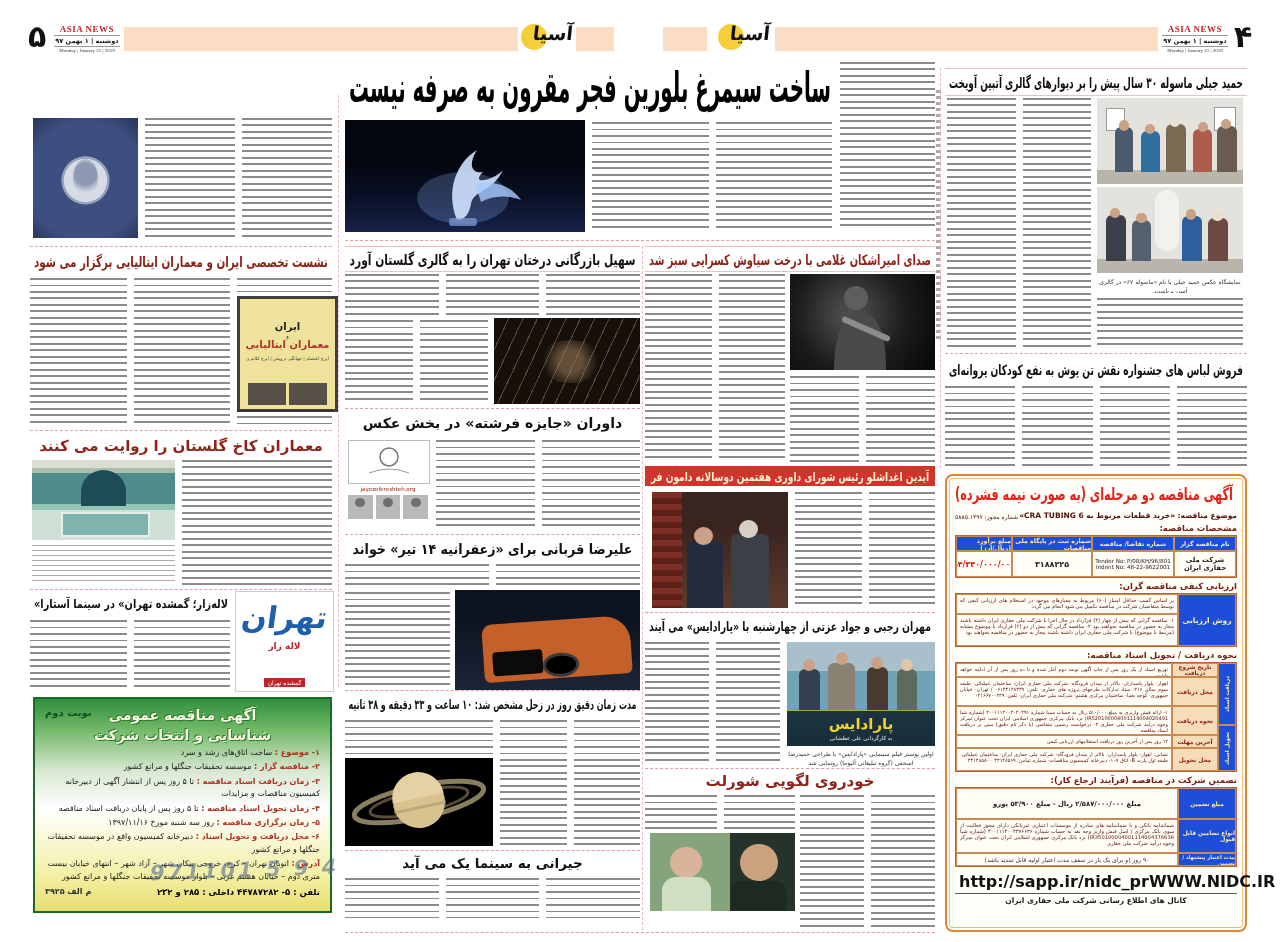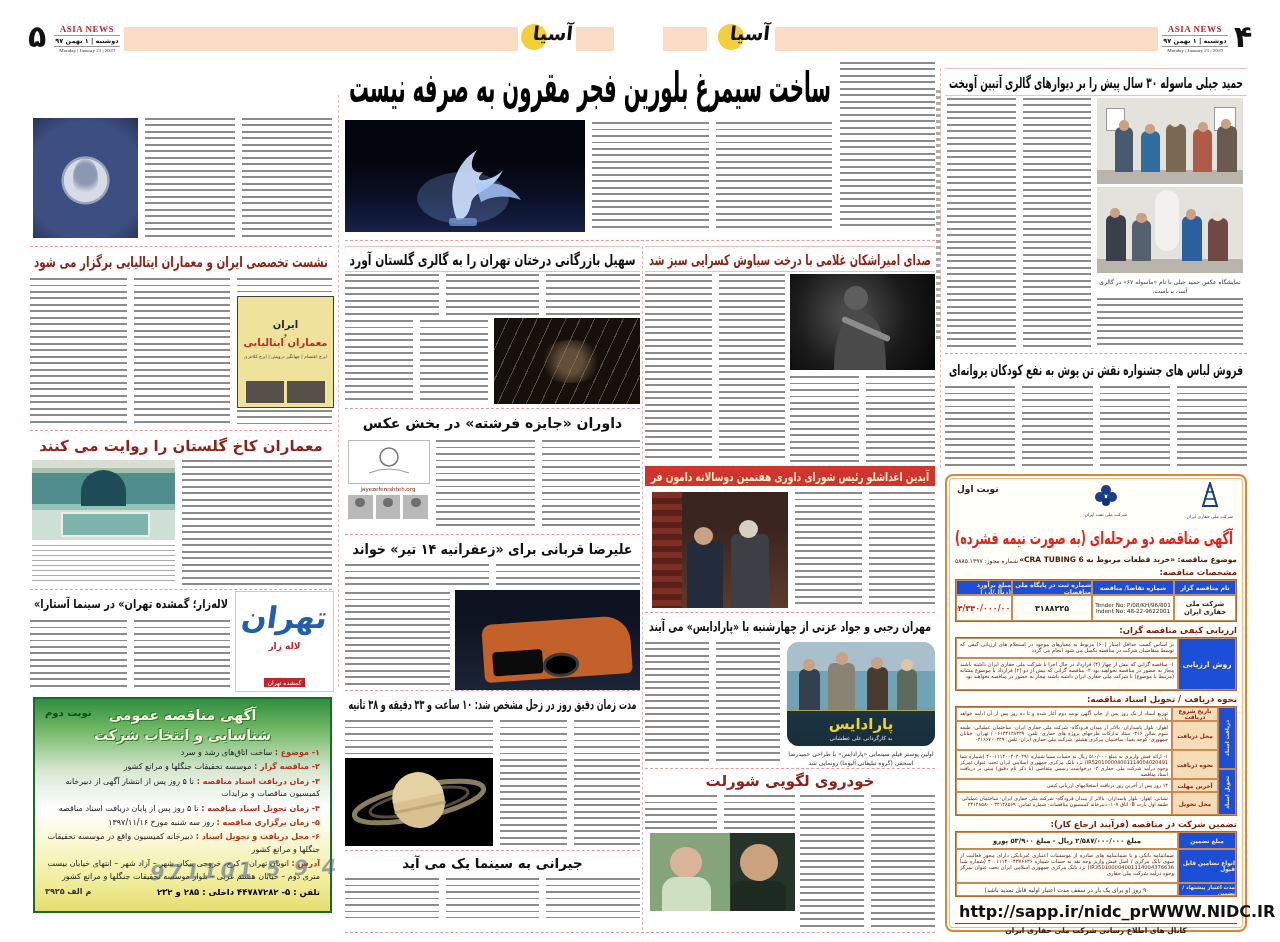--- a/index.html
+++ b/index.html
@@ -61,21 +61,21 @@
   .gallery .frame{position:absolute;background:#fff;border:1px solid #999;}
   .gallery .pillar{position:absolute;background:#f2f1ee;border-radius:12px;}
   .jurybox{position:absolute;background:#fff;border:1px solid #bbb;}
   .juryrow{position:absolute;display:flex;gap:3px;}
   .juryrow span{flex:1;height:100%;background:#b9b9b9;position:relative;}
   .juryrow span::before{content:"";position:absolute;left:30%;top:12%;width:40%;height:40%;border-radius:50%;background:#6f6f6f;}
   .tposter{background:#fff;border:1px solid #ccc;text-align:center;direction:rtl;}
   .tposter .big{color:#1f5fae;font-weight:bold;font-size:30px;transform:skewX(-8deg);margin-top:8px;}
   .tposter .s1{color:#c0252b;font-weight:bold;font-size:9px;margin-top:6px;}
   .tposter .s2{display:inline-block;background:#c0252b;color:#fff;font-size:6px;padding:1px 4px;margin-top:3px;}
-  .book{background:#efe39b;border:1px solid #404040;text-align:center;direction:rtl;}
+  .book{background:#efe39b;border:3px solid #404040;text-align:center;direction:rtl;}
   .book .l1{font-size:10px;font-weight:bold;color:#222;margin-top:22px;}
   .book .l2{font-size:6px;color:#333;}
   .book .l3{font-size:10px;font-weight:bold;color:#b0302a;}
   .book .l4{font-size:4.5px;color:#444;margin-top:6px;}
   .book .ims{position:absolute;bottom:4px;left:8%;width:84%;height:22px;display:flex;gap:3px;}
   .book .ims i{flex:1;background:#565048;}
   .banner{position:absolute;background:#d0342c;}
   
   .greenad{position:absolute;border:2px solid #1a6b2a;
     background:linear-gradient(180deg,#2f8f3f 0,#6fb765 14%,#d9e8d2 34%,#ffffff 52%,#f2efa2 84%,#e6dd6e 100%);
@@ -371,21 +371,21 @@
     </div>
 
   <div class="sep" style="left:645px;top:612px;width:290px;"></div>
   <svg class="hlsvg" style="left:645px;top:615px;" width="290" height="22">
     <text x="50%" y="16" text-anchor="middle" textLength="282" lengthAdjust="spacingAndGlyphs" font-size="13" fill="#111">مهران رجبی و جواد عزتی از چهارشنبه با «پارادایس» می آیند</text>
   </svg>
   <div class="cols" style="left:645px;top:642px;width:135px;height:122px;">
       <i class="gk"></i>
       <i class="gk"></i>
     </div>
-  <div class="ph paradise" style="left:787px;top:642px;width:148px;height:104px;border-radius:12px;">
+  <div class="ph paradise" style="left:787px;top:642px;width:148px;height:104px;">
     <div class="lake"></div>
     <div class="fig" style="left:8%;bottom:34%;width:14%;height:40%;background:#33414f;"></div>
       <div class="head" style="left:11%;bottom:72%;width:8%;height:12%;"></div>
     <div class="fig" style="left:28%;bottom:34%;width:18%;height:46%;background:#8a8272;"></div>
       <div class="head" style="left:33%;bottom:78%;width:8%;height:12%;"></div>
     <div class="fig" style="left:54%;bottom:34%;width:14%;height:42%;background:#4a3b30;"></div>
       <div class="head" style="left:57%;bottom:74%;width:8%;height:12%;"></div>
     <div class="fig" style="left:74%;bottom:34%;width:14%;height:40%;background:#5c6b5e;"></div>
       <div class="head" style="left:77%;bottom:72%;width:8%;height:12%;background:#e0c6a8;"></div>
     <div class="band">
@@ -462,40 +462,20 @@
     <text x="50%" y="18" text-anchor="middle" textLength="294" lengthAdjust="spacingAndGlyphs" font-size="14" fill="#111">فروش لباس های جشنواره نقش تن پوش به نفع کودکان پروانه‌ای</text>
   </svg>
   <div class="cols" style="left:945px;top:386px;width:302px;height:82px;">
       <i class="gk"></i>
       <i class="gk"></i>
       <i class="gk"></i>
       <i class="gk"></i>
     </div>
 
   <div class="nidc" style="left:945px;top:474px;width:302px;height:458px;">
-    <div class="ntop">
-      <div class="nnobat">نوبت اول</div>
-      <div class="nlogo" style="left:46%;top:0;">
-        <svg width="26" height="26" viewBox="0 0 26 26">
-            <circle cx="13" cy="8" r="5" fill="#1a3e8c"></circle>
-            <circle cx="7" cy="15" r="5" fill="#1a3e8c"></circle>
-            <circle cx="19" cy="15" r="5" fill="#1a3e8c"></circle>
-            <circle cx="13" cy="20" r="4" fill="#16326e"></circle>
-          </svg>
-        <div class="lc">شرکت ملی نفت ایران</div>
-      </div>
-      <div class="nlogo" style="right:4px;top:0;">
-        <svg width="22" height="28" viewBox="0 0 22 28">
-            <path d="M11 1 L18 24 H4 Z" fill="none" stroke="#16407c" stroke-width="2"></path>
-            <line x1="5" y1="17" x2="17" y2="17" stroke="#16407c" stroke-width="1.5"></line>
-            <line x1="7" y1="10" x2="15" y2="10" stroke="#16407c" stroke-width="1.5"></line>
-          </svg>
-        <div class="lc">شرکت ملی حفاری ایران</div>
-      </div>
-    </div>
     <div class="ntitle">
       <svg width="286" height="24">
           <text x="50%" y="18" text-anchor="middle" textLength="278" lengthAdjust="spacingAndGlyphs" font-size="17" font-weight="bold" fill="#e2231a" style="font-family:'DejaVu Sans',sans-serif">آگهی مناقصه دو مرحله‌ای (به صورت نیمه فشرده)</text>
         </svg>
     </div>
     <div class="nsub">
       <div class="s">موضوع مناقصه: «خرید قطعات مربوط به CRA TUBING 6»</div>
       <div class="p">شماره مجوز: ۵۸۸۵.۱۳۹۷</div>
     </div>
     <div class="nsec">مشخصات مناقصه:</div>
@@ -550,21 +530,21 @@
           <div class="cell txtc" style="flex:1;font-size:5px;">۱۴ روز پس از آخرین روز دریافت استعلامهای ارزیابی کیفی</div>
         </div>
         <div class="trow" style="flex:1;">
           <div class="cell tanc" style="width:46px;font-size:5.8px;">محل تحویل</div>
           <div class="cell txtc" style="flex:1;font-size:5px;">نشانی: اهواز- بلوار پاسداران- بالاتر از میدان فرودگاه- شرکت ملی حفاری ایران- ساختمان عملیاتی- طبقه اول پارت B- اتاق ۱۰۷- دبیرخانه کمیسیون مناقصات- شماره تماس: ۳۴۱۴۸۵۶۹ - ۳۴۱۴۸۵۸۰</div>
         </div>
       </div>
     </div>
     <div class="nsec">تضمین شرکت در مناقصه (فرآیند ارجاع کار):</div>
     <div class="tbl">
-      <div class="trow" style="height:17px;">
+      <div class="trow" style="height:31px;">
         <div class="cell rc" style="width:58px;font-size:5.8px;">مبلغ تضمین</div>
         <div class="cell" style="flex:1;font-size:6.8px;font-weight:bold;color:#222;">مبلغ ۲/۵۸۷/۰۰۰/۰۰۰ ریال - مبلغ ۵۳/۹۰۰ یورو</div>
       </div>
       <div class="trow" style="height:34px;">
         <div class="cell rc" style="width:58px;font-size:5.8px;">انواع تضامین قابل قبول</div>
         <div class="cell txtc" style="flex:1;font-size:5.2px;">ضمانتنامه بانکی و یا ضمانتنامه های صادره از موسسات اعتباری غیربانکی دارای مجوز فعالیت از سوی بانک مرکزی / اصل فیش واریز وجه نقد به حساب شماره ۴۰۰۱۱۱۴۰۰۴۳۷۶۶۳۶ (شماره شبا IR350100004001114004376636) نزد بانک مرکزی جمهوری اسلامی ایران تحت عنوان تمرکز وجوه درآمد شرکت ملی حفاری</div>
       </div>
       <div class="trow" style="height:13px;">
         <div class="cell rc" style="width:58px;font-size:5.2px;">مدت اعتبار پیشنهاد / تضمین</div>
         <div class="cell" style="flex:1;font-size:6px;color:#333;">۹۰ روز (و برای یک بار در سقف مدت اعتبار اولیه قابل تمدید باشد)</div>

